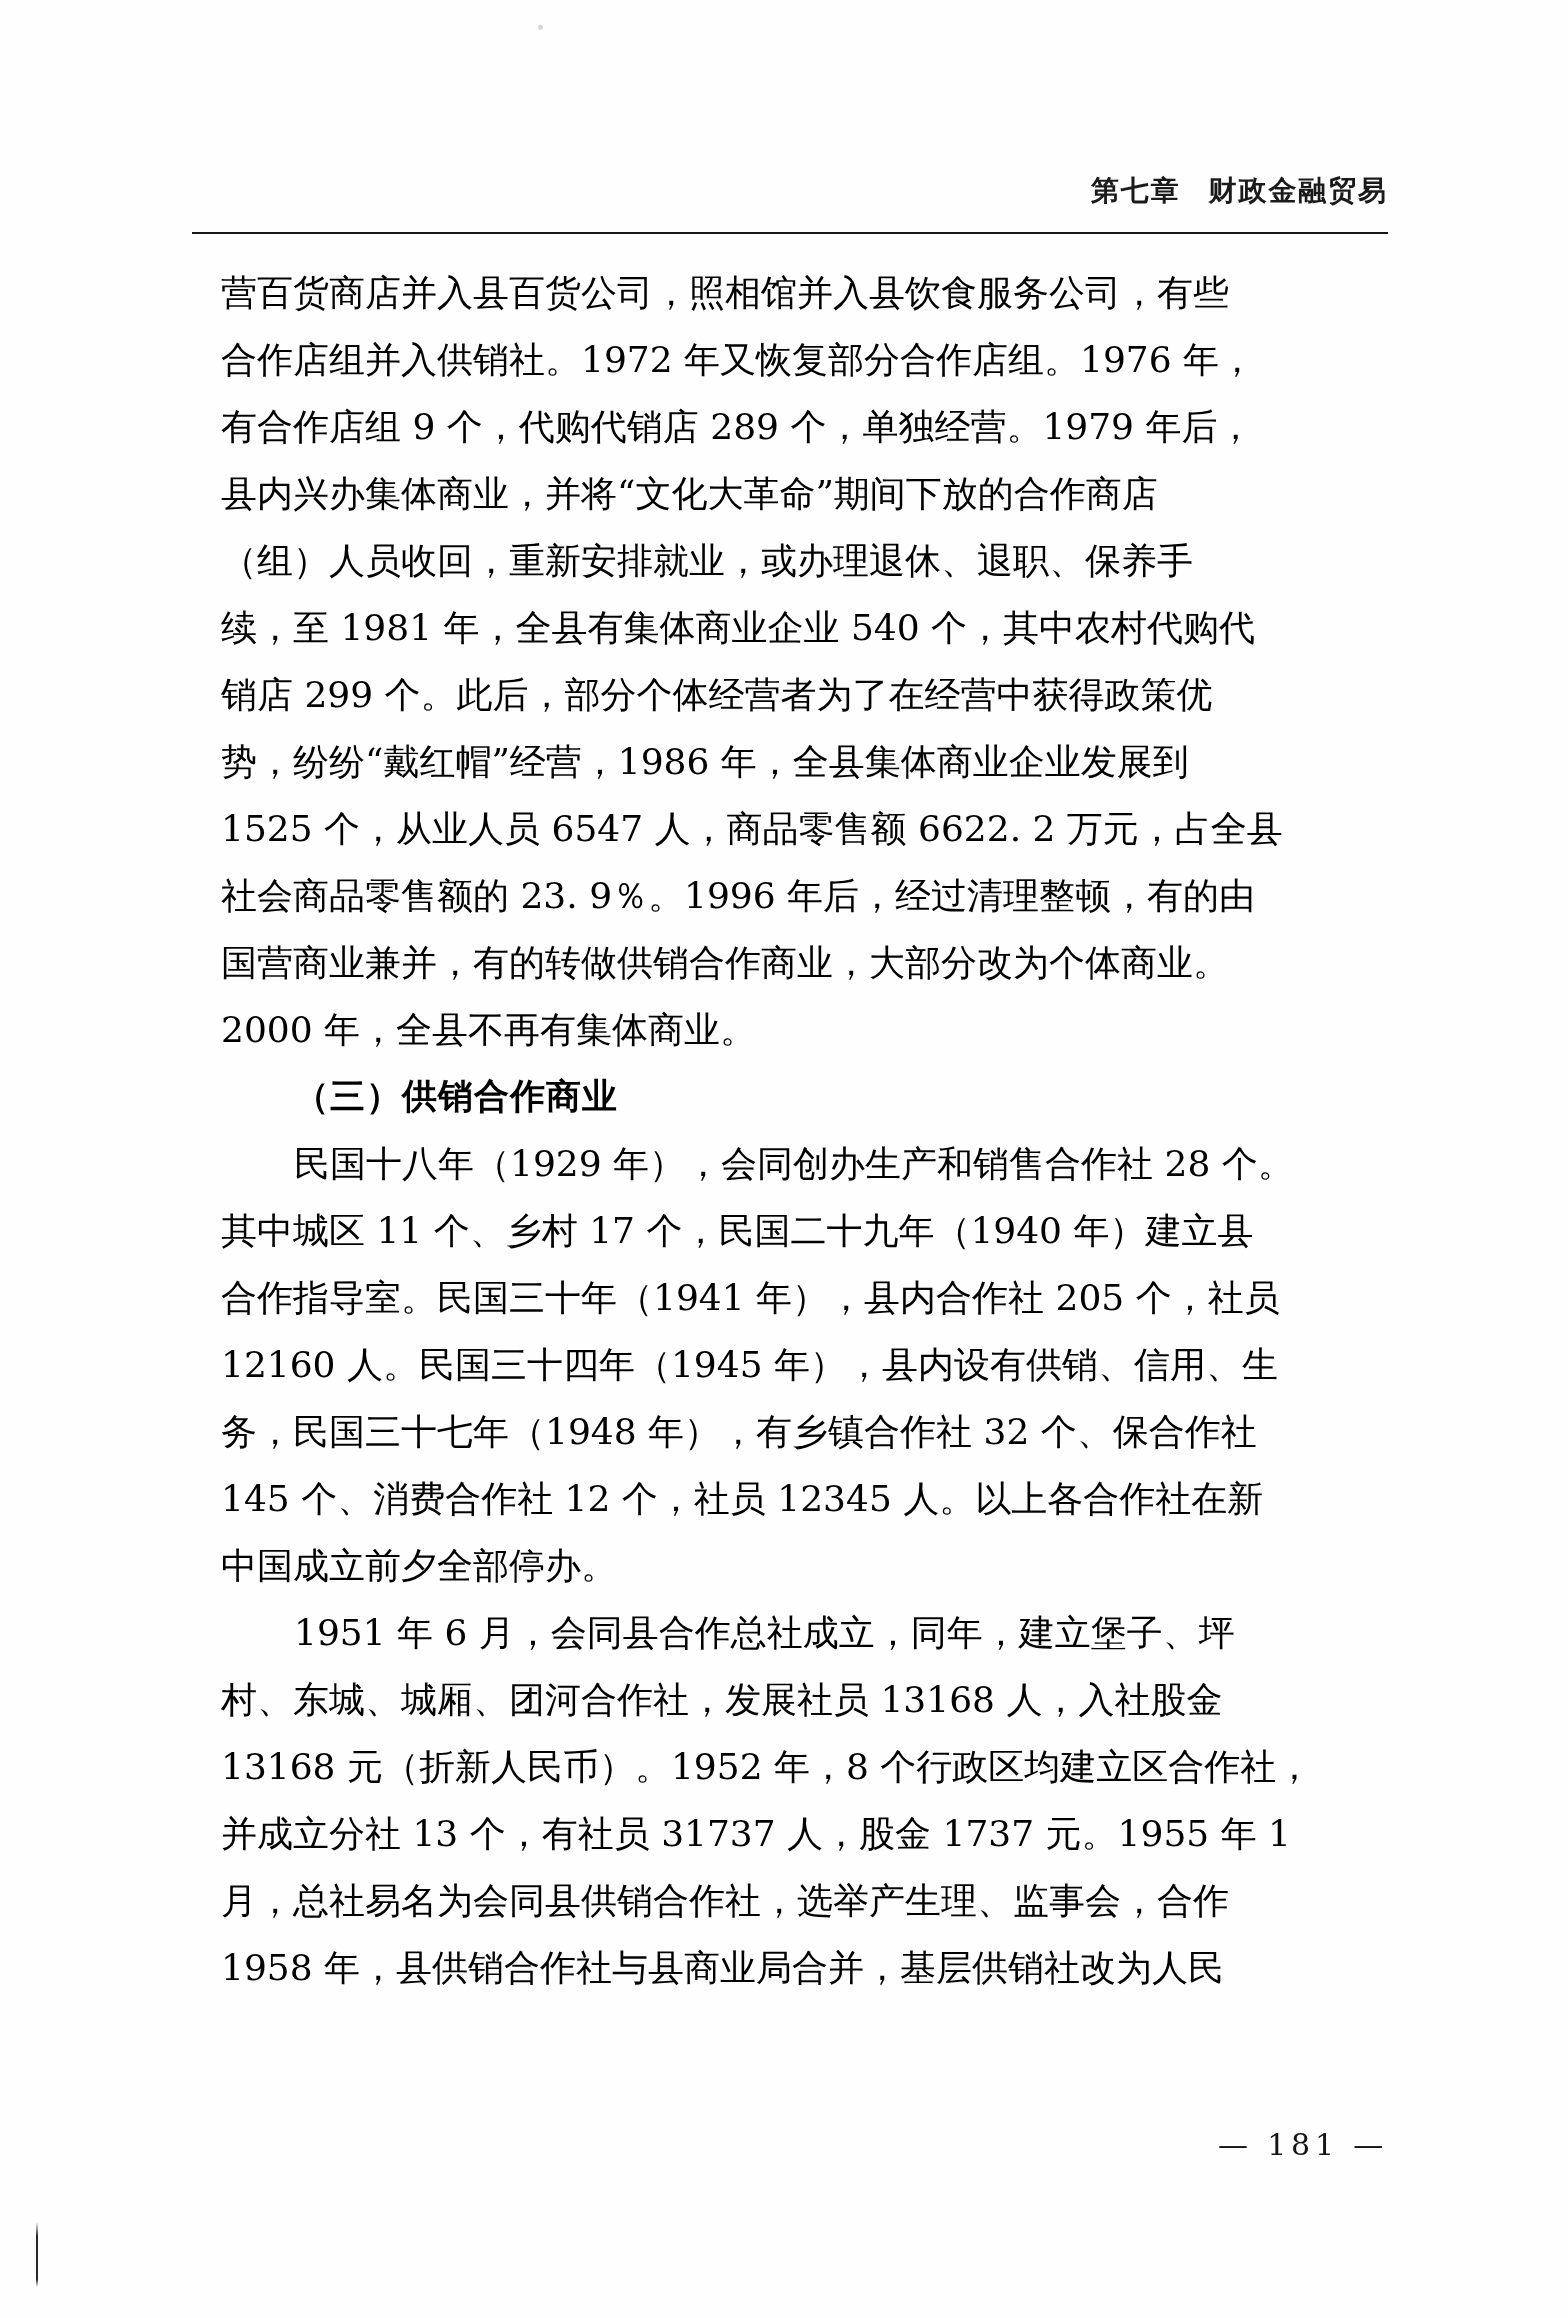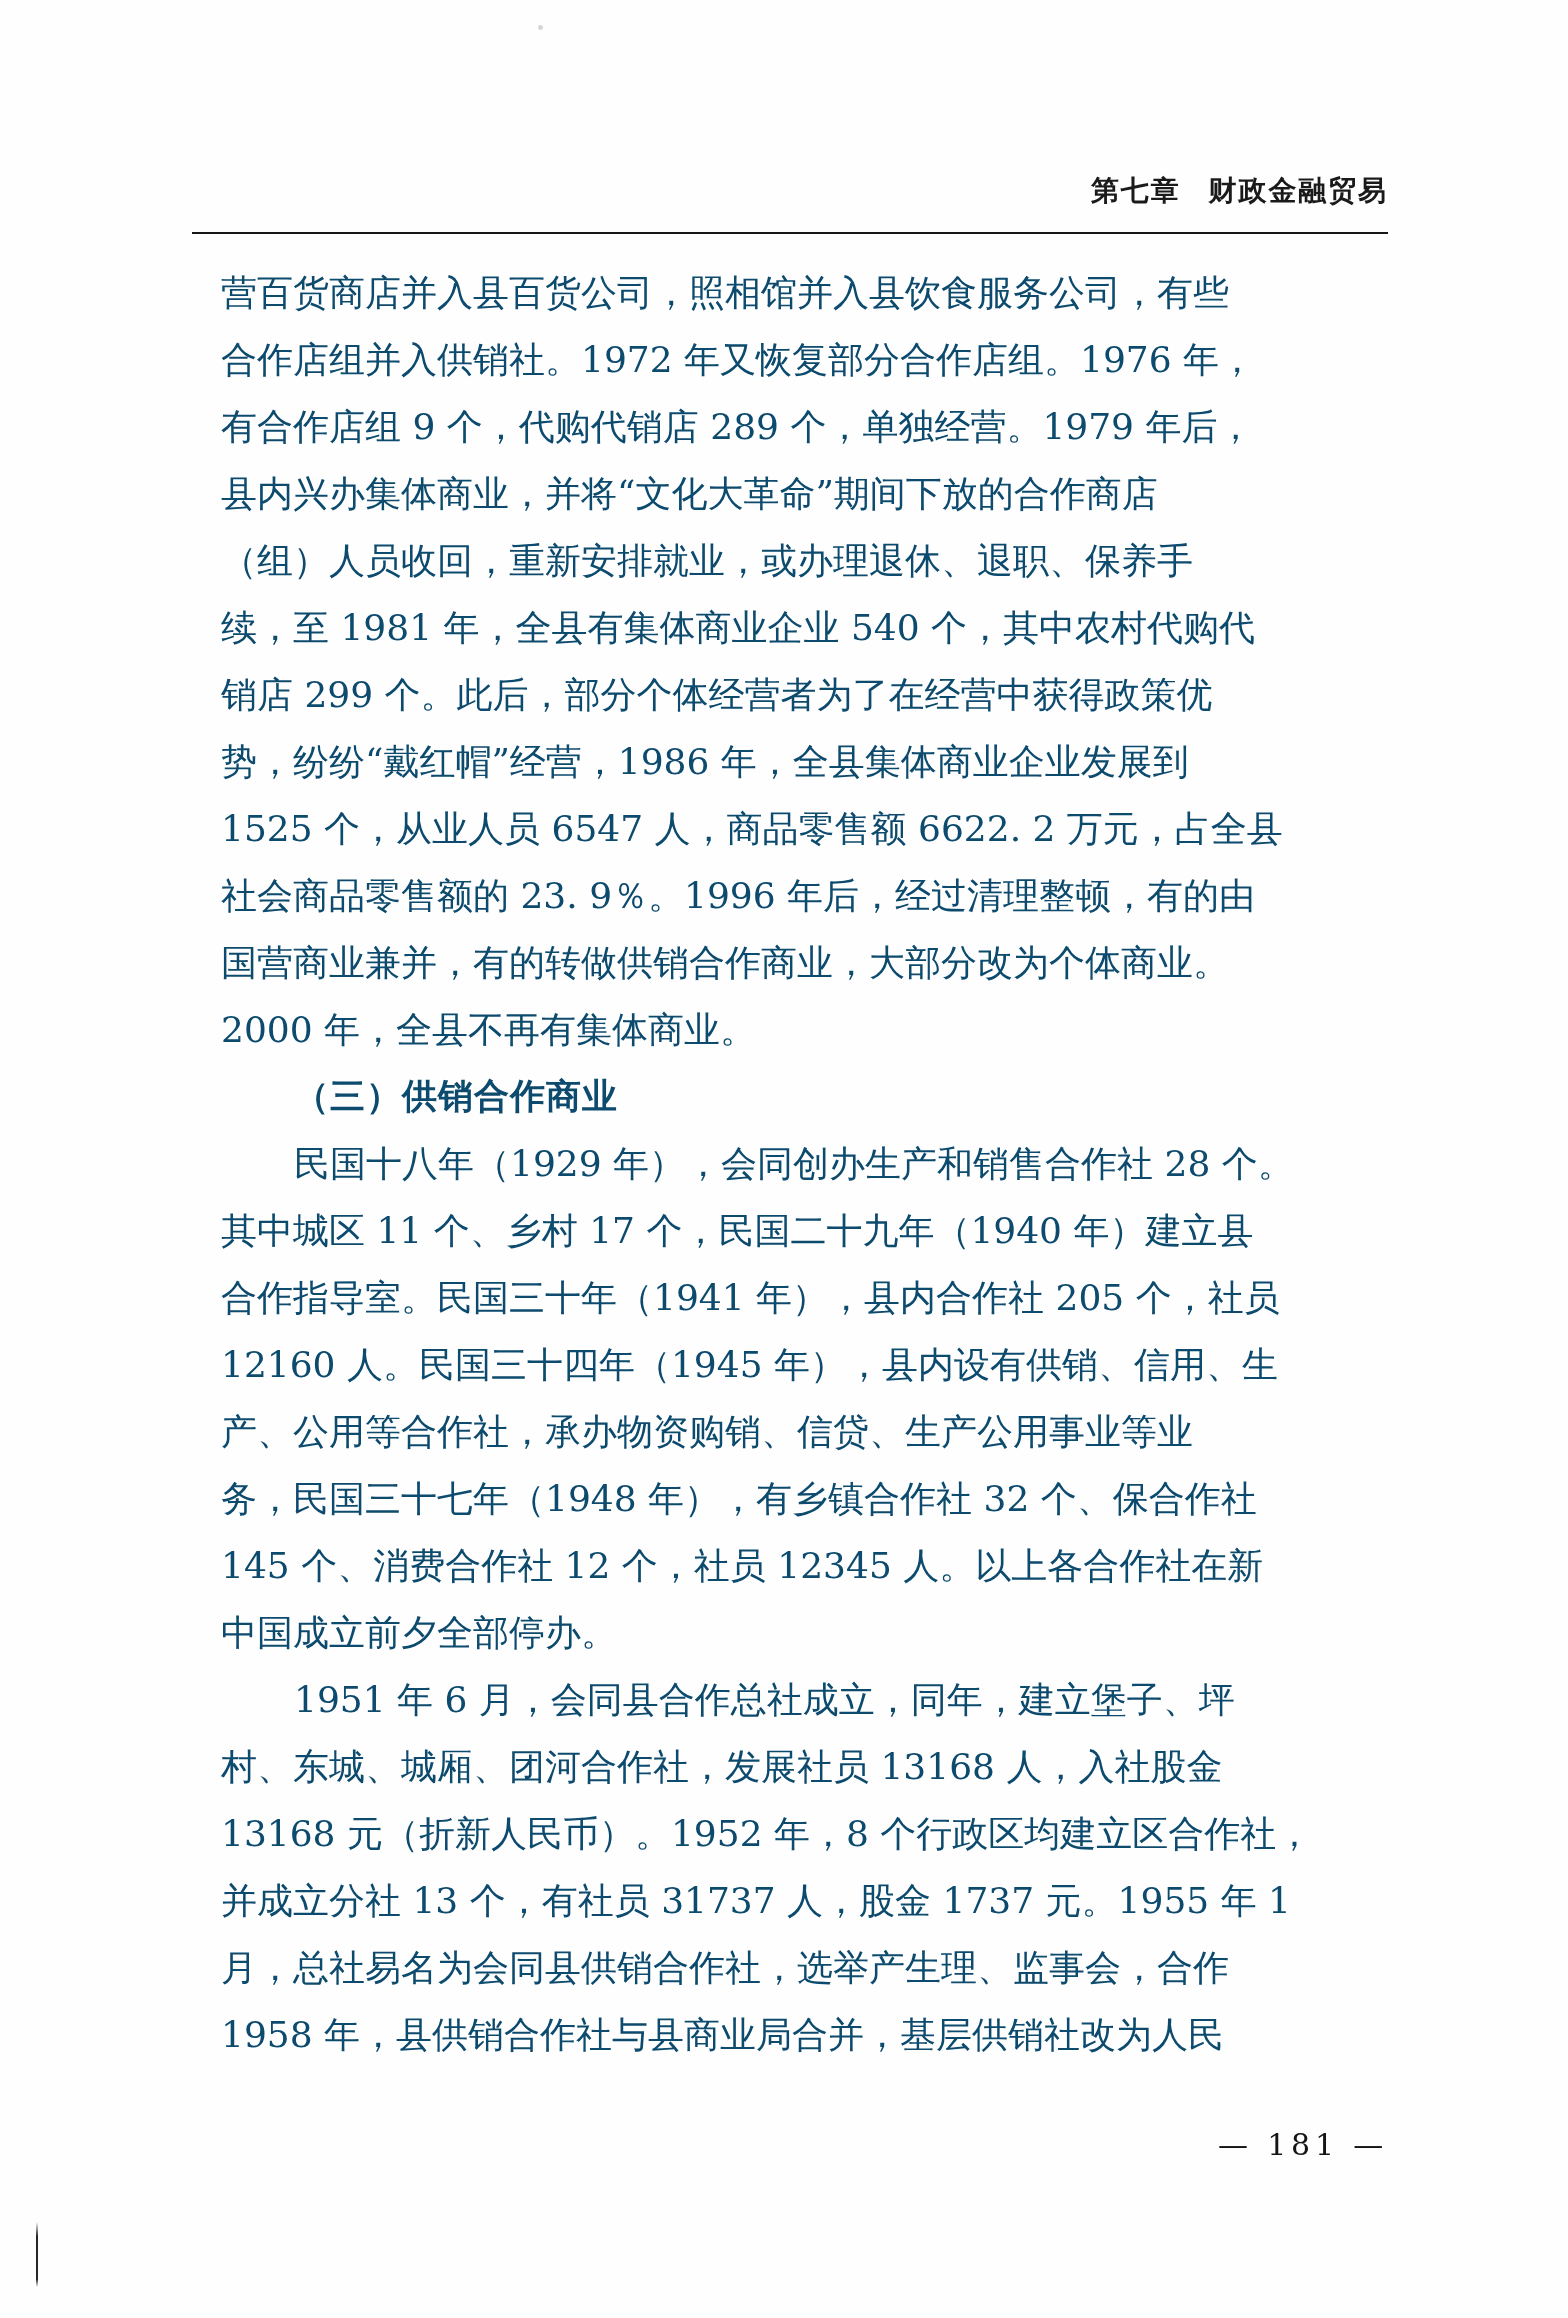--- a/index.html
+++ b/index.html
@@ -47,21 +47,21 @@
     left: 221px;
     width: 1126px;
   }
 
   .line {
     height: 67px;
     line-height: 67px;
     font-size: 36px;
     letter-spacing: 0px;
     white-space: pre;
-    color: #0c4a6e;
+    color: #000000;
   }
 
   .line.indent { padding-left: 73px; }
 
   .line.heading {
     font-weight: 700;
     font-family: "DejaVu Sans", "Liberation Sans", sans-serif;
     padding-left: 73px;
     letter-spacing: 1px;
     font-size: 35px;
@@ -129,21 +129,20 @@
     <div class="line">社会商品零售额的 23. 9％。1996 年后，经过清理整顿，有的由</div>
     <div class="line">国营商业兼并，有的转做供销合作商业，大部分改为个体商业。</div>
     <div class="line">2000 年，全县不再有集体商业。</div>
 
     <div class="line heading">（三）供销合作商业</div>
 
     <div class="line indent">民国十八年（1929 年），会同创办生产和销售合作社 28 个。</div>
     <div class="line">其中城区 11 个、乡村 17 个，民国二十九年（1940 年）建立县</div>
     <div class="line">合作指导室。民国三十年（1941 年），县内合作社 205 个，社员</div>
     <div class="line">12160 人。民国三十四年（1945 年），县内设有供销、信用、生</div>
-    <div class="line">产、公用等合作社，承办物资购销、信贷、生产公用事业等业</div>
     <div class="line">务，民国三十七年（1948 年），有乡镇合作社 32 个、保合作社</div>
     <div class="line">145 个、消费合作社 12 个，社员 12345 人。以上各合作社在新</div>
     <div class="line">中国成立前夕全部停办。</div>
 
     <div class="line indent">1951 年 6 月，会同县合作总社成立，同年，建立堡子、坪</div>
     <div class="line">村、东城、城厢、团河合作社，发展社员 13168 人，入社股金</div>
     <div class="line">13168 元（折新人民币）。1952 年，8 个行政区均建立区合作社，</div>
     <div class="line">并成立分社 13 个，有社员 31737 人，股金 1737 元。1955 年 1</div>
     <div class="line">月，总社易名为会同县供销合作社，选举产生理、监事会，合作</div>
     <div class="line">1958 年，县供销合作社与县商业局合并，基层供销社改为人民</div>

